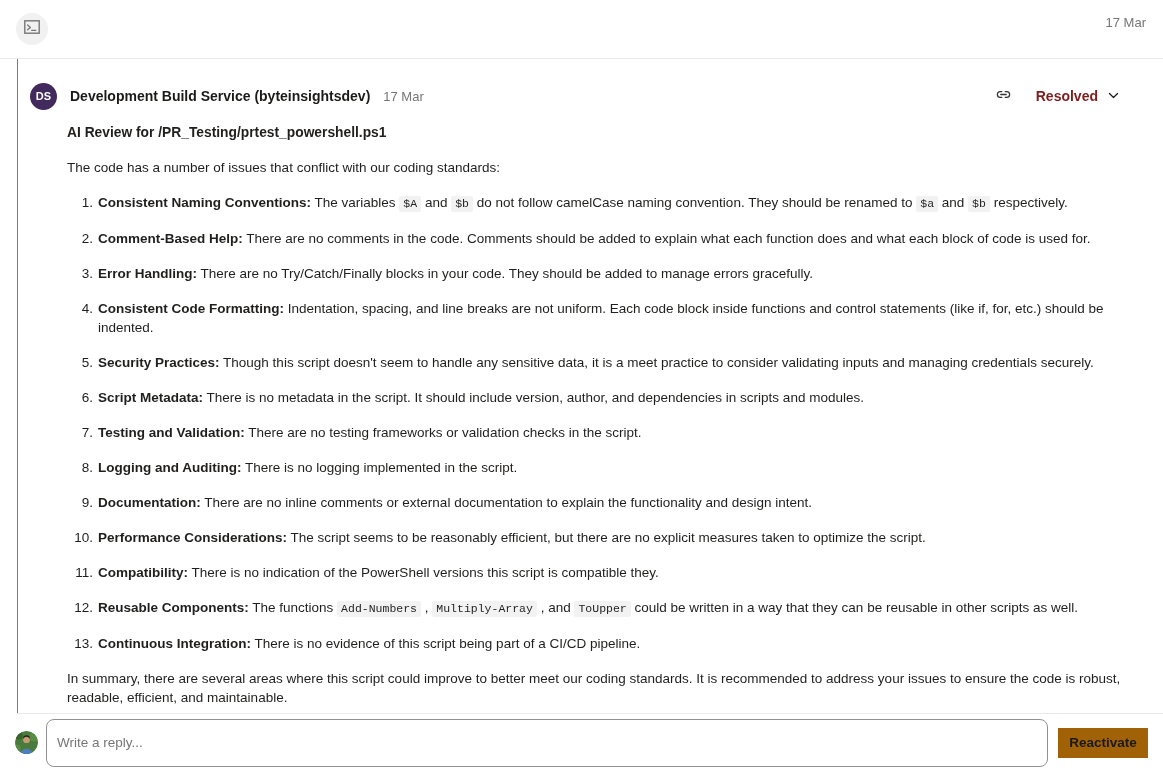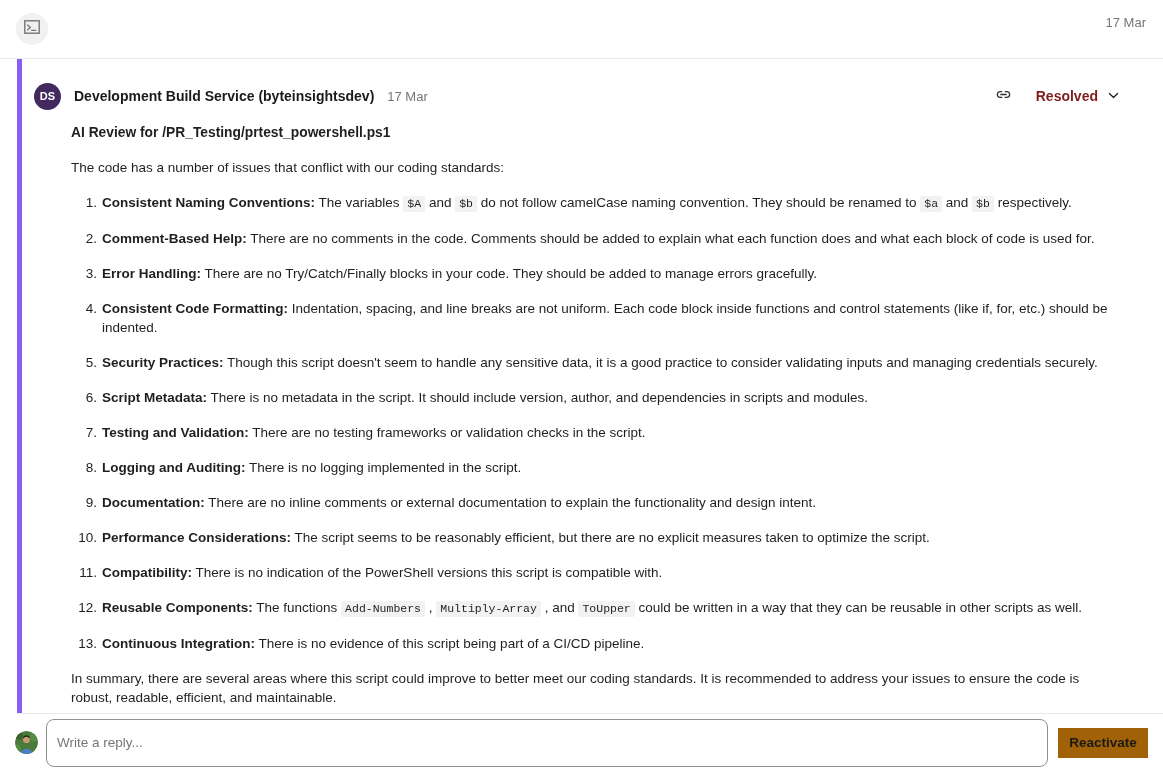--- a/index.html
+++ b/index.html
@@ -8,21 +8,21 @@
 
   
   .file-header { height:59px; flex:0 0 auto; display:flex; align-items:center; padding:0 17px 0 16px; border-bottom:1px solid #eaeaea; }
   .file-icon-circle { width:32px; height:32px; border-radius:50%; background:#f1f1f1; display:flex; align-items:center; justify-content:center; flex:0 0 auto; }
   .file-titles { margin-left:11px; }
   .file-title { font-size:15px; font-weight:700; color:#1b1a19; line-height:18px; cursor:pointer; }
   .file-path { font-size:13px; color:#767676; line-height:17px; }
   .file-date { margin-left:auto; font-size:13px; color:#767676; align-self:flex-start; margin-top:15px; }
 
   
-  .thread { flex:1 1 auto; margin-left:17px; border-left:5px solid #8b5cf6; padding:23px 0 0 12px; overflow:hidden; }
+  .thread { flex:1 1 auto; margin-left:17px; border-left:1px solid #8b5cf6; padding:23px 0 0 12px; overflow:hidden; }
   .comment-header { display:flex; align-items:center; }
   .avatar { width:27px; height:27px; border-radius:50%; color:#fff; font-size:11px; font-weight:700; display:flex; align-items:center; justify-content:center; flex:0 0 auto; letter-spacing:.2px; }
   .author { margin-left:13px; font-size:14px; font-weight:700; }
   .comment-date { margin-left:13px; font-size:13px; color:#767676; }
   .header-right { margin-left:auto; margin-right:43px; display:flex; align-items:center; }
   .icon-btn { width:28px; height:28px; display:flex; align-items:center; justify-content:center; cursor:pointer; border-radius:2px; }
   .status-dropdown { margin-left:18px; display:flex; align-items:center; cursor:pointer; }
   .status-label { font-size:14px; font-weight:700; color:#7f1d1d; }
   .status-dropdown svg { margin-left:9px; margin-top:2px; }
 
@@ -101,21 +101,21 @@
         <li>
           <span class="li-num">3.</span>
           <span class="li-text"><span class="li-title">Error Handling:</span><span> There are no Try/Catch/Finally blocks in your code. They should be added to manage errors gracefully.</span></span>
         </li>
         <li>
           <span class="li-num">4.</span>
           <span class="li-text"><span class="li-title">Consistent Code Formatting:</span><span> Indentation, spacing, and line breaks are not uniform. Each code block inside functions and control statements (like if, for, etc.) should be indented.</span></span>
         </li>
         <li>
           <span class="li-num">5.</span>
-          <span class="li-text"><span class="li-title">Security Practices:</span><span> Though this script doesn't seem to handle any sensitive data, it is a good practice to consider validating inputs and managing credentials securely.</span></span>
+          <span class="li-text"><span class="li-title">Security Practices:</span><span> Though this script doesn't seem to handle any sensitive data, it is a meet practice to consider validating inputs and managing credentials securely.</span></span>
         </li>
         <li>
           <span class="li-num">6.</span>
           <span class="li-text"><span class="li-title">Script Metadata:</span><span> There is no metadata in the script. It should include version, author, and dependencies in scripts and modules.</span></span>
         </li>
         <li>
           <span class="li-num">7.</span>
           <span class="li-text"><span class="li-title">Testing and Validation:</span><span> There are no testing frameworks or validation checks in the script.</span></span>
         </li>
         <li>
@@ -125,21 +125,21 @@
         <li>
           <span class="li-num">9.</span>
           <span class="li-text"><span class="li-title">Documentation:</span><span> There are no inline comments or external documentation to explain the functionality and design intent.</span></span>
         </li>
         <li>
           <span class="li-num">10.</span>
           <span class="li-text"><span class="li-title">Performance Considerations:</span><span> The script seems to be reasonably efficient, but there are no explicit measures taken to optimize the script.</span></span>
         </li>
         <li>
           <span class="li-num">11.</span>
-          <span class="li-text"><span class="li-title">Compatibility:</span><span> There is no indication of the PowerShell versions this script is compatible with.</span></span>
+          <span class="li-text"><span class="li-title">Compatibility:</span><span> There is no indication of the PowerShell versions this script is compatible they.</span></span>
         </li>
         <li>
           <span class="li-num">12.</span>
           <span class="li-text"><span class="li-title">Reusable Components:</span><span> The functions </span><span class="code-chip">Add-Numbers</span><span> , </span><span class="code-chip">Multiply-Array</span><span> , and </span><span class="code-chip">ToUpper</span><span> could be written in a way that they can be reusable in other scripts as well.</span></span>
         </li>
         <li>
           <span class="li-num">13.</span>
           <span class="li-text"><span class="li-title">Continuous Integration:</span><span> There is no evidence of this script being part of a CI/CD pipeline.</span></span>
         </li>
       </ol>

